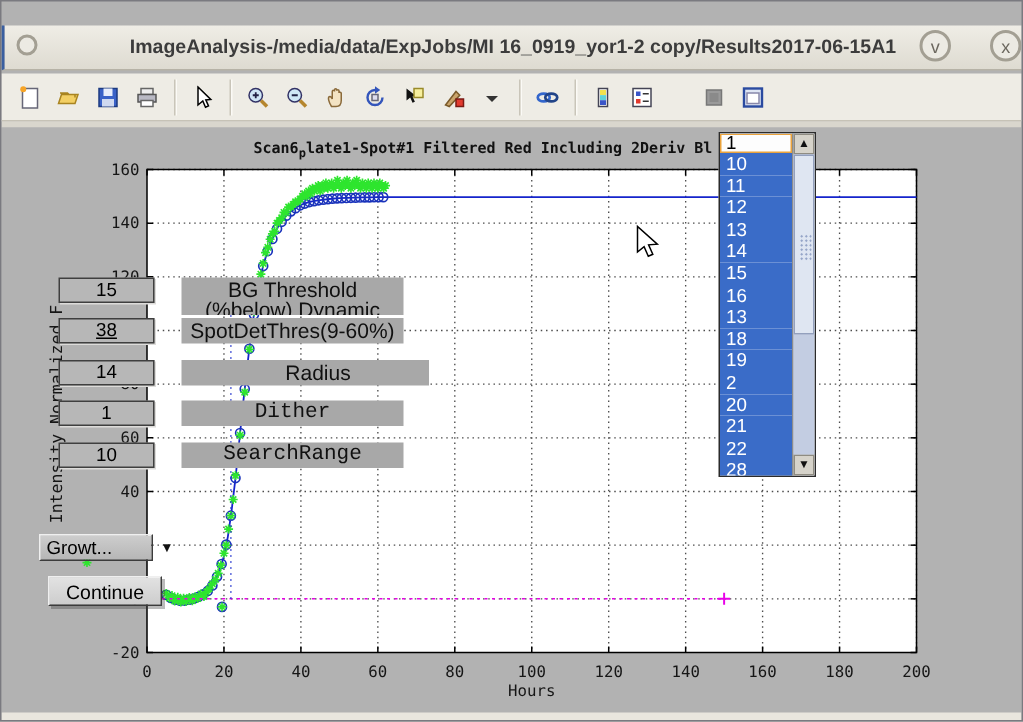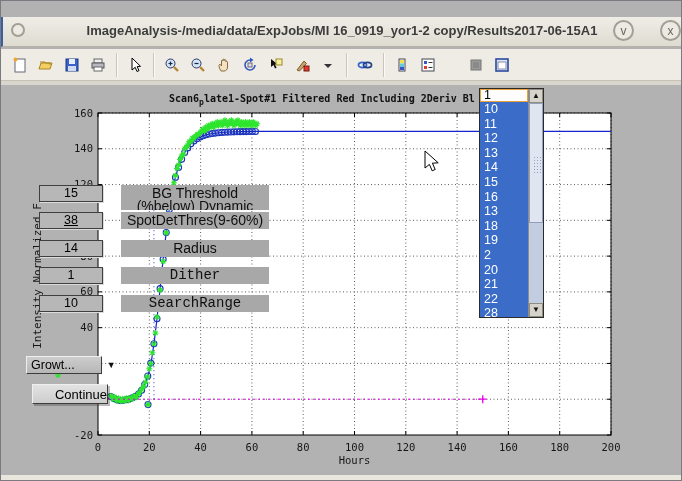--- a/index.html
+++ b/index.html
@@ -45,21 +45,21 @@
     text-align:center;font-size:12.5px;color:#000;line-height:15px;
     box-shadow:1px 1px 0 #dddcda;}
   .param-label{position:absolute;left:120px;width:148px;height:17px;z-index:2;
     background:#a8a8a8;color:#101010;font-size:14px;text-align:center;
     line-height:16px;overflow:hidden;}
   .param-label.two-line{height:25px;line-height:12.5px;padding-top:2px;box-sizing:border-box;}
   .gui-btn{position:absolute;z-index:2;background:linear-gradient(#cdcdcd,#b6b6b6);
     border-top:1px solid #efefef;border-left:1px solid #efefef;
     border-bottom:1px solid #3c3c3c;border-right:1px solid #3c3c3c;
     box-sizing:border-box;font-size:12.5px;color:#000;text-align:center;
-    display:flex;align-items:center;justify-content:flex-end;}
+    display:flex;align-items:center;justify-content:center;}
   #growth-dropdown{left:25px;top:355px;width:76px;height:18px;justify-content:space-between;
     padding:0 4px;gap:32px;}
   #growth-arrow{font-size:9px;color:#111;}
   #continue-button{left:31px;top:383px;width:76px;height:20px;
     background:linear-gradient(#e2e2e2,#cdcdcd);font-size:13px;
     box-shadow:2px 2px 0 rgba(60,60,60,.35);}
   
   #listbox{position:absolute;left:478px;top:87px;width:65px;height:230px;z-index:4;
     background:#fff;border:1px solid #2b2b2b;box-sizing:border-box;display:flex;overflow:hidden;}
   #list-items{width:48px;overflow:hidden;}
@@ -450,21 +450,21 @@
       <text x="353.5" y="463" text-anchor="middle" font-size="10.5px" font-family="DejaVu Sans Mono, monospace" fill="#161616">Hours</text>
       <text transform="translate(40,275) rotate(-90)" text-anchor="middle" font-size="11px" font-family="DejaVu Sans Mono, monospace" fill="#161616">Intensity Normalized F</text>
     </svg>
 
   <div id="controls-layer">
       <div class="param-input" style="top: 184px;">15</div>
       <div class="param-label two-line" style="top: 184px;">BG Threshold<div>(%below) Dynamic</div></div>
       <div class="param-input" style="top: 211px; text-decoration: underline;">38</div>
       <div class="param-label" style="top: 211px;">SpotDetThres(9-60%)</div>
       <div class="param-input" style="top: 239px;">14</div>
-      <div class="param-label" style="top: 239px;">Radius</div>
+      <div class="param-label" style="top: 239px; padding-left: 17px;">Radius</div>
       <div class="param-input" style="top: 266px;">1</div>
       <div class="param-label" style="top: 266px; font-family: Liberation Mono, monospace;">Dither</div>
       <div class="param-input" style="top: 294px;">10</div>
       <div class="param-label" style="top: 294px; font-family: Liberation Mono, monospace;">SearchRange</div>
     </div>
 
   <div id="growth-dropdown" class="gui-btn">
     <span>Growt...</span>
     <span id="growth-arrow">▼</span>
   </div>

